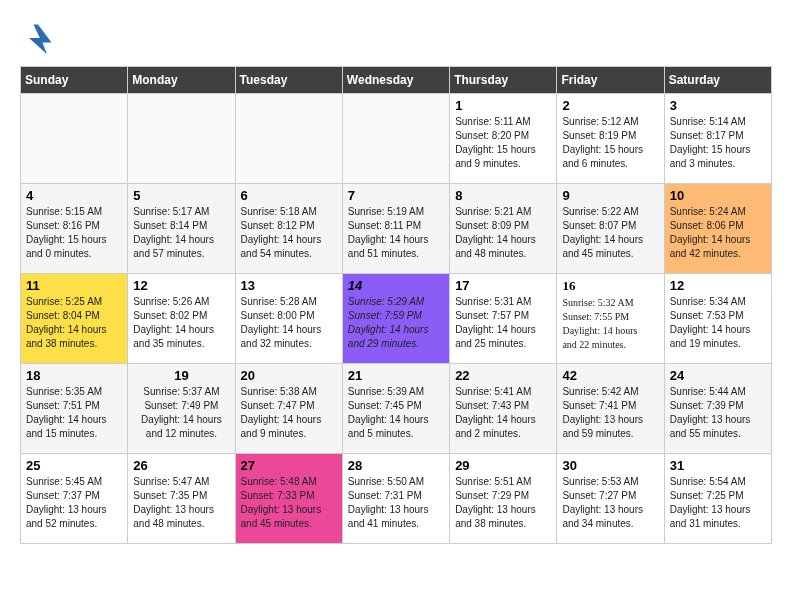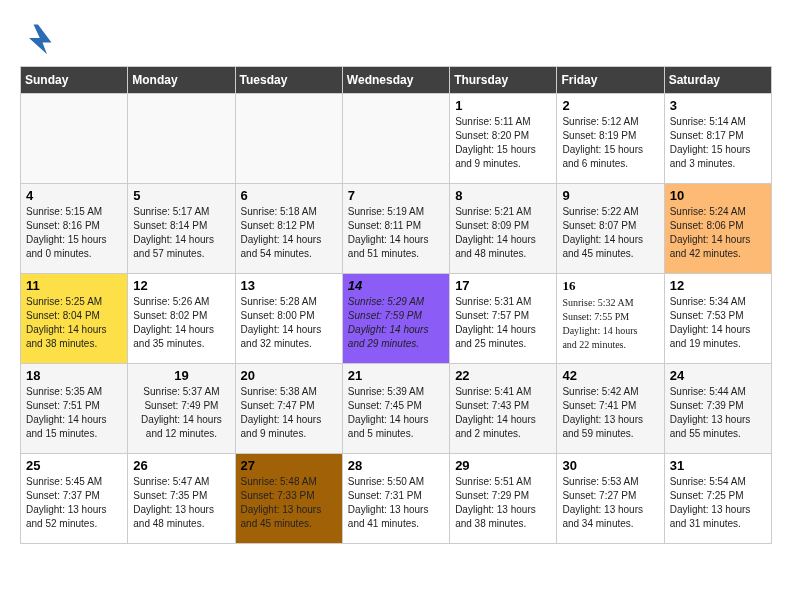--- a/index.html
+++ b/index.html
@@ -227,21 +227,21 @@
       </tr>
       <tr class="week-row">
         <td style="background: rgb(255, 255, 255);">
           <span class="day-number">25</span>
           <div class="day-info">Sunrise: 5:45 AM<br>Sunset: 7:37 PM<br>Daylight: 13 hours<br>and 52 minutes.</div>
         </td>
         <td style="background: rgb(255, 255, 255);">
           <span class="day-number">26</span>
           <div class="day-info">Sunrise: 5:47 AM<br>Sunset: 7:35 PM<br>Daylight: 13 hours<br>and 48 minutes.</div>
         </td>
-        <td style="background: #a16207; margin-left: 20px;">
+        <td style="background: #ec4899; margin-left: 20px;">
           <span class="day-number">27</span>
           <div class="day-info">Sunrise: 5:48 AM<br>Sunset: 7:33 PM<br>Daylight: 13 hours<br>and 45 minutes.</div>
         </td>
         <td style="background: rgb(255, 255, 255);">
           <span class="day-number">28</span>
           <div class="day-info">Sunrise: 5:50 AM<br>Sunset: 7:31 PM<br>Daylight: 13 hours<br>and 41 minutes.</div>
         </td>
         <td style="background: rgb(255, 255, 255);">
           <span class="day-number">29</span>
           <div class="day-info">Sunrise: 5:51 AM<br>Sunset: 7:29 PM<br>Daylight: 13 hours<br>and 38 minutes.</div>

